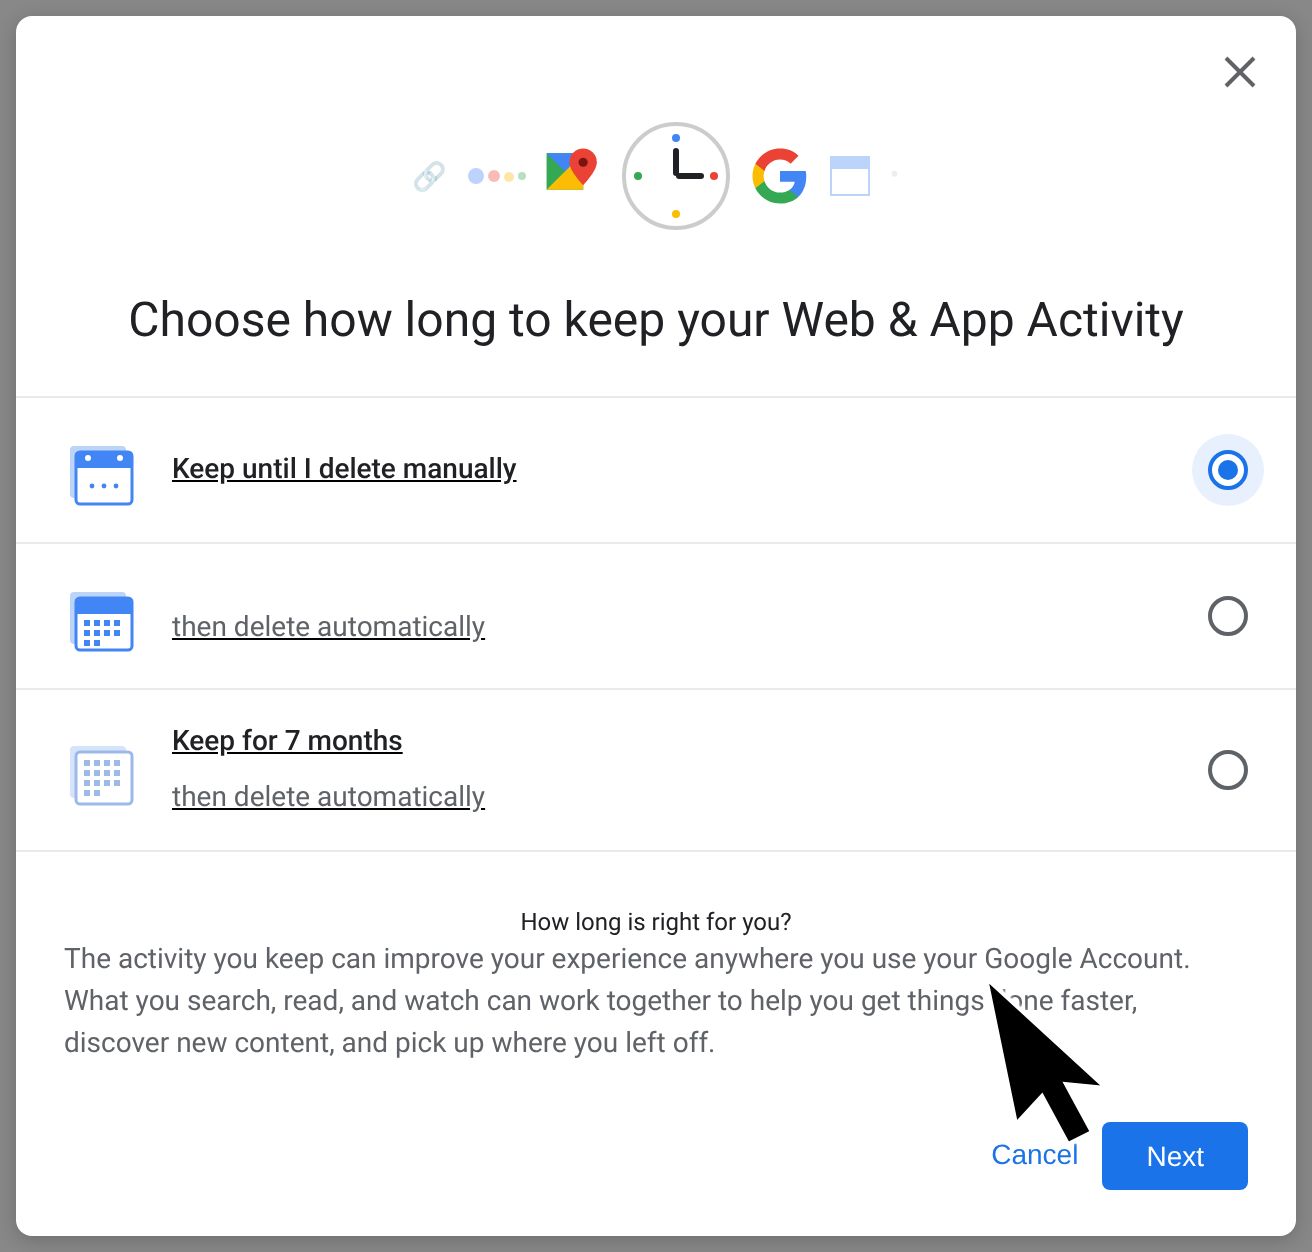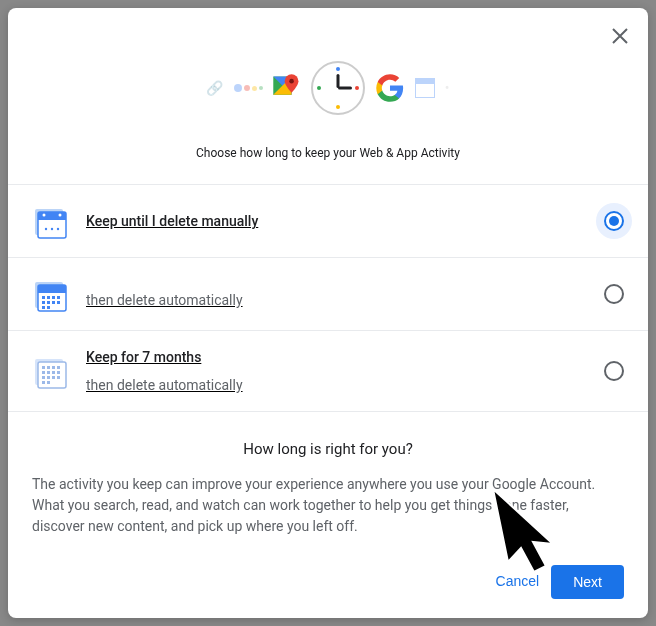--- a/index.html
+++ b/index.html
@@ -105,21 +105,21 @@
       height: 30px;
     }
     .cal-icon-small {
       width: 20px;
       height: 20px;
       background: linear-gradient(#4285f4 30%, #fff 30%);
       border: 1px solid #4285f4;
       opacity: 0.35;
     }
     .title {
-      font-size: 12px;
+      font-size: 24px;
       color: #202124;
       font-weight: 400;
     }
     .options {
       border-top: 1px solid #e8eaed;
     }
     .option {
       display: flex;
       align-items: center;
       padding: 18px 24px;
@@ -169,23 +169,23 @@
       width: 10px;
       height: 10px;
       background: #1a73e8;
       border-radius: 50%;
     }
     .info-section {
       padding: 28px 24px 16px;
       text-align: center;
     }
     .info-title {
-      font-size: 15px;
+      font-size: 12px;
       color: #202124;
-      margin-bottom: 16px;
+      margin-bottom: 2px;
     }
     .info-text {
       font-size: 14px;
       color: #5f6368;
       text-align: left;
       line-height: 1.5;
     }
     .footer {
       padding: 12px 24px 20px;
       display: flex;

